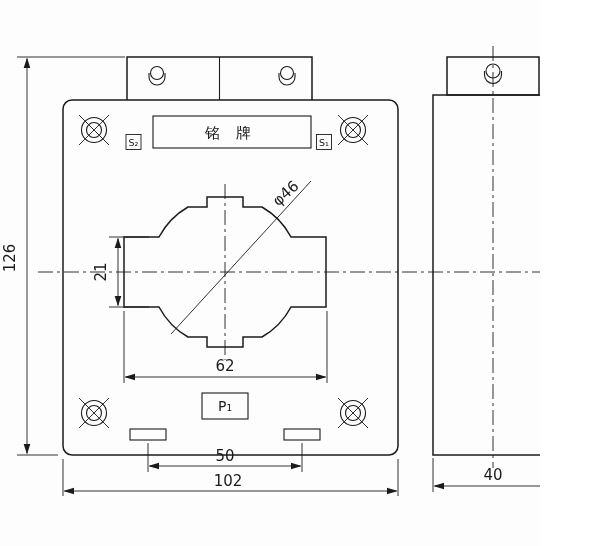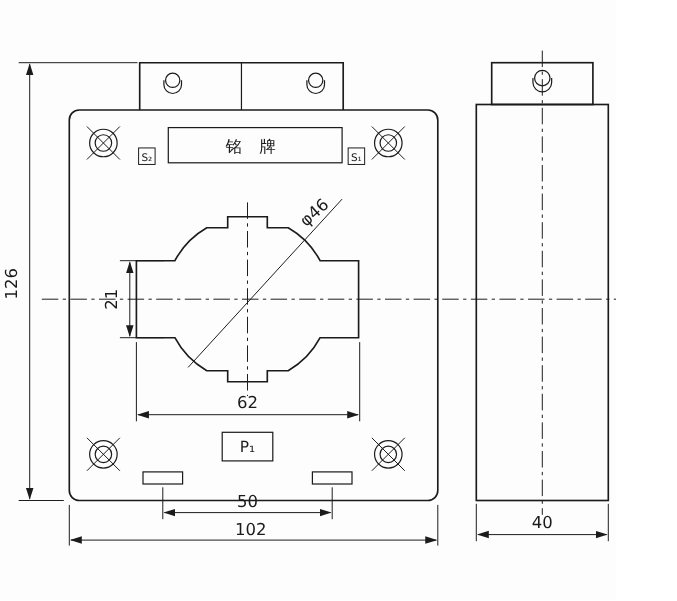--- a/index.html
+++ b/index.html
@@ -1,19 +1,18 @@
 <!DOCTYPE html>
 <html><head>
 <meta charset="utf-8">
 <style>
   html,body{margin:0;padding:0;background:#ffffff;}
   .canvas{
     width:540px;height:546px;position:relative;background:#fdfdfd;overflow:hidden;
     font-family:"DejaVu Sans", sans-serif;
-    padding-left:20px;
   }
   svg{position:absolute;left:0;top:0;}
   svg text{fill:#1b1b1b;font-family:"DejaVu Sans", sans-serif;}
   .outline{stroke:#1b1b1b;stroke-width:1.5;fill:none;}
   .thin{stroke:#1b1b1b;stroke-width:1.1;fill:none;}
   .dim{stroke:#1b1b1b;stroke-width:0.9;fill:none;}
   .cl{stroke:#1b1b1b;stroke-width:0.9;fill:none;stroke-dasharray:15 4 3 4;}
   .dimtxt{font-size:15px;}
   .smalltxt{font-size:9.5px;}
 </style>

